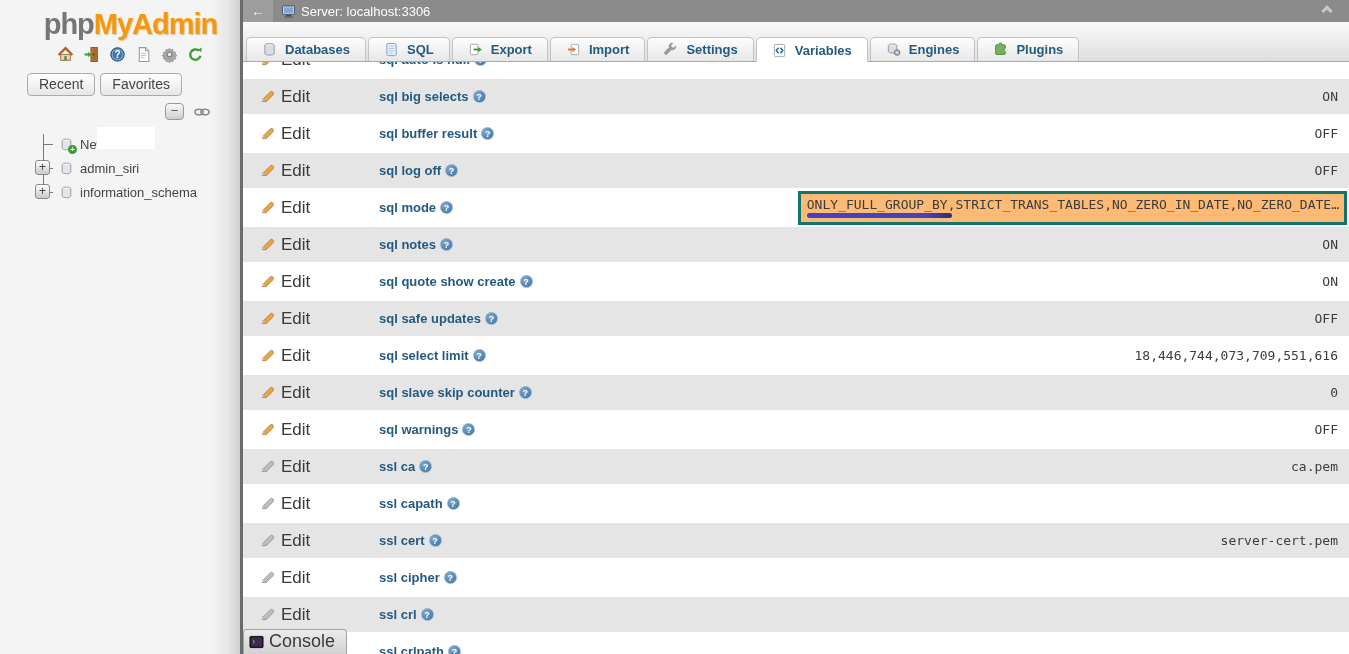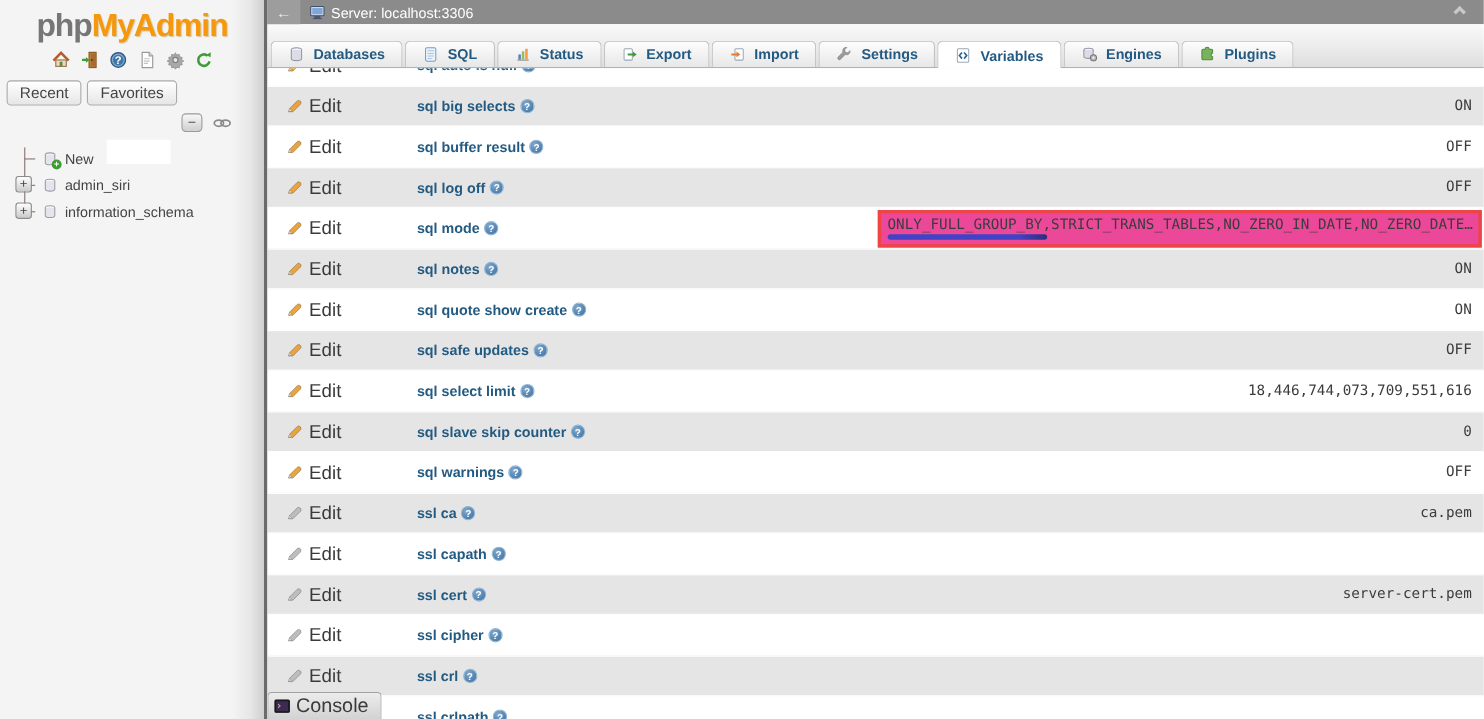--- a/index.html
+++ b/index.html
@@ -1,21 +1,21 @@
 <!DOCTYPE html>
 <html><head>
 <meta charset="utf-8">
 <style>
   * { margin:0; padding:0; box-sizing:border-box; }
   html,body { width:1349px; height:654px; overflow:hidden; font-family:"Liberation Sans",sans-serif; background:#fff; }
   .app { display:flex; width:1349px; height:654px; }
 
   
   .sidebar { position:relative; width:240px; height:654px; flex:0 0 240px;
-    background:linear-gradient(to right,#f4f4f4 0%,#f4f4f4 88%,#e6e6e6 95%,#cfcfcf 100%); }
+    background:linear-gradient(to right,#f4f4f4 0%,#f4f4f4 88%,#e6e6e6 95%,#cfcfcf 100%);padding-left:21px; }
   .logo { text-align:center; padding-top:8px; font-size:29px; font-weight:bold; letter-spacing:-1px; cursor:pointer; }
   .logo .php { color:#767676; }
   .logo .ma  { color:#f6980e; text-shadow:1px 1px 1px #d9c59a; }
   .navicons { display:flex; justify-content:center; gap:7px; margin-top:4px; }
   .navbtn { border:none; background:transparent; padding:1px; cursor:pointer; line-height:0; }
   .svgicon { display:inline-block; line-height:0; }
   .paneltabs { display:flex; gap:5px; margin:9px 0 0 6px; }
   .paneltabs button { font-size:14px; color:#444; padding:2px 11px 3px;
     background:linear-gradient(#ffffff,#e6e6e6); border:1px solid #aaa; border-radius:4px; cursor:pointer; }
   .treetools { display:flex; justify-content:flex-end; align-items:center; gap:8px; margin:7px 28px 0 0; }
@@ -55,21 +55,21 @@
   .row.clipped { margin-top:-21px; }
   .edit { display:flex; align-items:center; gap:6px; width:136px; padding-left:17px; font-size:17px; color:#3a3a3a; cursor:pointer; }
   .pencil { color:#e9a33f; line-height:0; }
   .row.disabled .pencil { color:#bdbdbd; }
   .varname { display:flex; align-items:center; font-size:13px; font-weight:bold; color:#235a81; cursor:pointer; }
   .helpicon { margin-left:4px; width:13px; height:13px; border-radius:50%; cursor:pointer;
     background:radial-gradient(circle at 35% 30%,#7fa9cf,#3a6d9e); border:1px solid #8fb4d2;
     color:#fff; font-size:9px; font-weight:bold; line-height:13px; text-align:center; }
   .value { margin-left:auto; padding-right:11px; font-family:"DejaVu Sans Mono",monospace; font-size:13px; color:#3c3c3c; white-space:nowrap; }
   .row.highlighted .value { padding-right:2px; }
-  .hlbox { position:relative; display:inline-block; border:3px solid #ef4444; background:#ec4899; padding:3px 5px 10px 6px; }
+  .hlbox { position:relative; display:inline-block; border:3px solid #0f766e; background:#fdba74; padding:3px 5px 10px 6px; }
   .hlbox .bar { position:absolute; left:6px; bottom:4px; width:145px; height:5px; border-radius:3px;
     background:linear-gradient(to right,#4242c4 82%,#2e2e7a 100%); }
 
   .console { position:absolute; left:0; bottom:0; display:flex; align-items:center; gap:5px;
     padding:1px 11px 2px 5px; font-size:18px; color:#3a3a3a; cursor:pointer;
     background:linear-gradient(#ececec,#d2d2d2); border:1px solid #a2a2a2; border-bottom:none; border-radius:4px 4px 0 0; }
   .cicon { line-height:0; }
 </style>
 </head>
 <body>
@@ -173,29 +173,20 @@
         </div>
         <div class="tab">
           <span class="svgicon"><svg width="15" height="15" viewBox="0 0 16 16">
               <rect x="3" y="1.5" width="10" height="13" rx="1.5" fill="#e9f1fa" stroke="#7a9cc4"></rect>
               <path d="M5 4.5h6M5 7h6M5 9.5h6M5 12h4" stroke="#a9c4e0" stroke-width="1" fill="none"></path>
             </svg></span>
           <span>SQL</span>
         </div>
         <div class="tab">
           <span class="svgicon"><svg width="15" height="15" viewBox="0 0 16 16">
-              <path d="M2.5 13.5h11" stroke="#999" stroke-width="1"></path>
-              <rect x="3.5" y="8" width="2.4" height="5" fill="#4f81bd"></rect>
-              <rect x="6.8" y="5" width="2.4" height="8" fill="#9bbb59"></rect>
-              <rect x="10.1" y="2.5" width="2.4" height="10.5" fill="#f79646"></rect>
-            </svg></span>
-          <span>Status</span>
-        </div>
-        <div class="tab">
-          <span class="svgicon"><svg width="15" height="15" viewBox="0 0 16 16">
               <rect x="2.5" y="2.5" width="8" height="11" rx="1" fill="#fff" stroke="#9aa7b5"></rect>
               <path d="M6 8h6" stroke="#3f9c35" stroke-width="2" fill="none"></path>
               <path d="M11 5.2 14.7 8 11 10.8z" fill="#3f9c35"></path>
             </svg></span>
           <span>Export</span>
         </div>
         <div class="tab">
           <span class="svgicon"><svg width="15" height="15" viewBox="0 0 16 16">
               <rect x="5.5" y="2.5" width="8" height="11" rx="1" fill="#fff" stroke="#9aa7b5"></rect>
               <path d="M2 8h6" stroke="#e97b2f" stroke-width="2" fill="none"></path>

